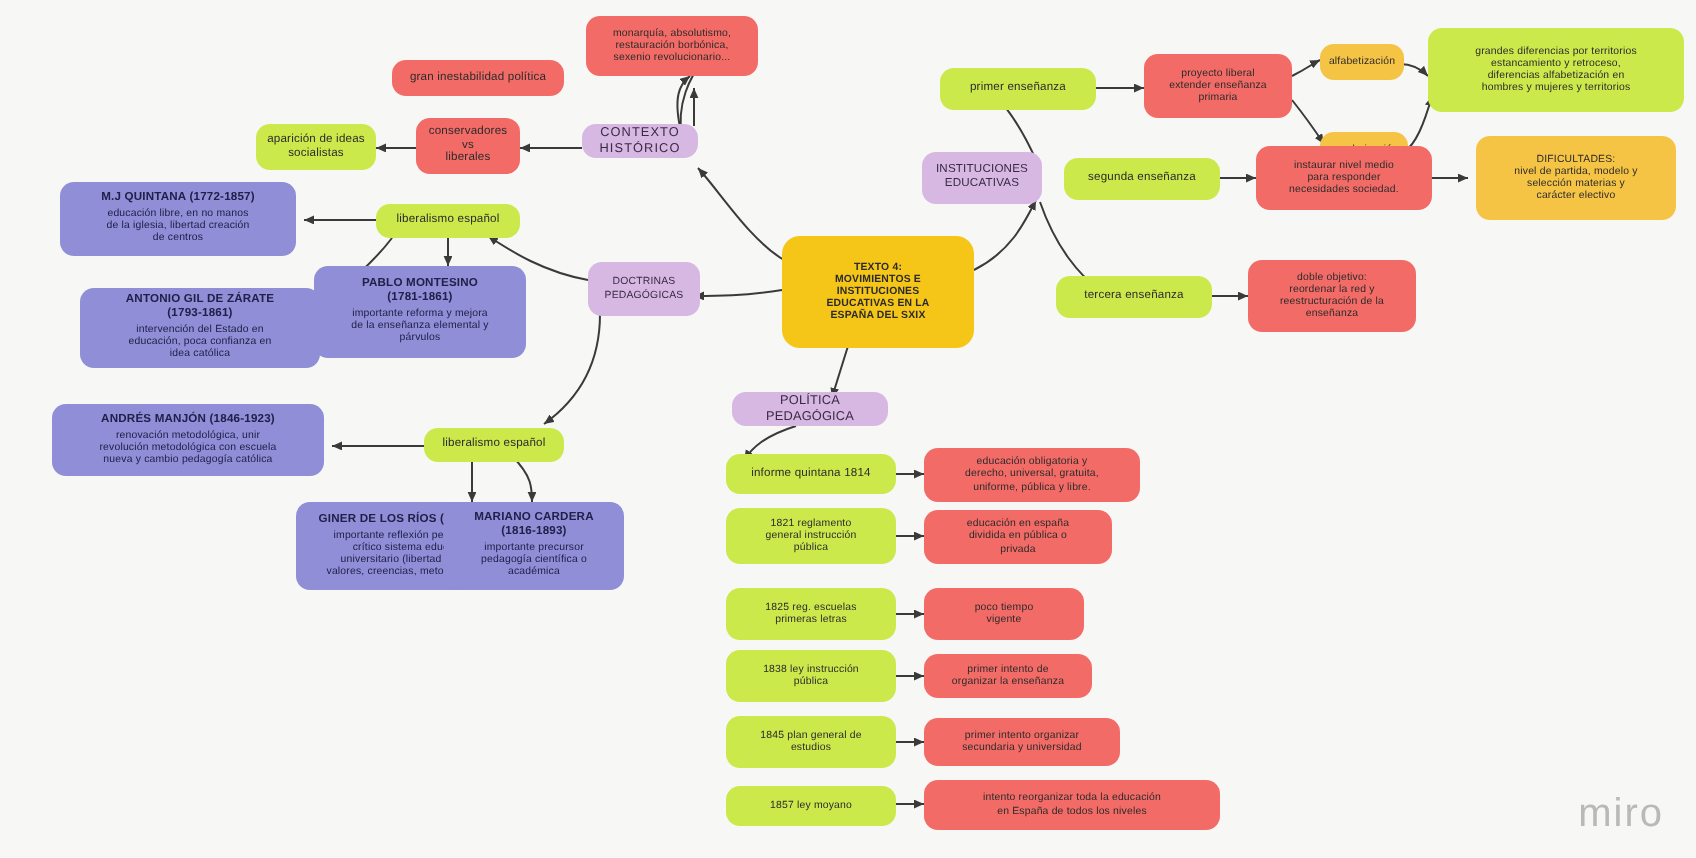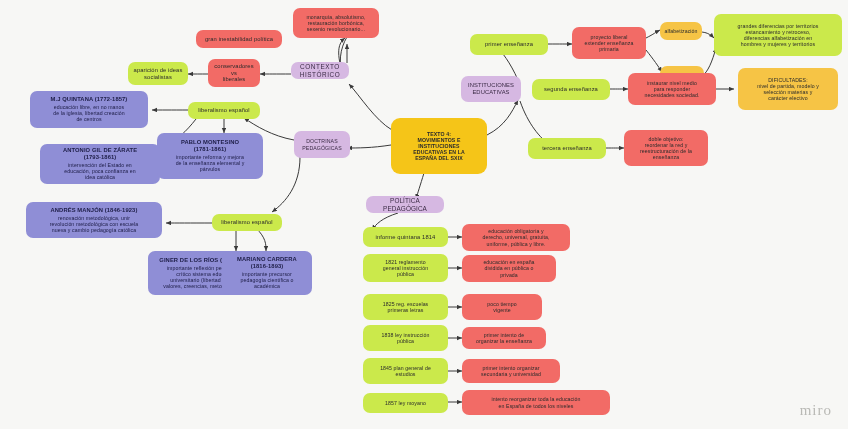--- a/index.html
+++ b/index.html
@@ -31,22 +31,22 @@
   .orange{background:#f6c445;}
   .yellow{background:#f5c518;}
   .bold{font-weight:bold;}
   .tiny{font-size:5.2px;}
   .xs{font-size:5.8px;}
   .sm{font-size:6.4px;}
   .sc{letter-spacing:.55px;}
   .stack{flex-direction:column;gap:1px;}
   .watermark{
     position:absolute;right:16px;bottom:10px;
-    font-size:15px;color:#b9b9b5;letter-spacing:1px;
-    font-family:Liberation Serif, serif;
+    font-size:20px;color:#b9b9b5;letter-spacing:1px;
+    font-family:Liberation Sans, sans-serif;
   }
 </style>
 </head>
 <body>
 
 <div id="board">
 
   <svg id="wires">
     <defs>
       <marker id="ah" markerWidth="6" markerHeight="6" refX="5" refY="2.2" orient="auto">

